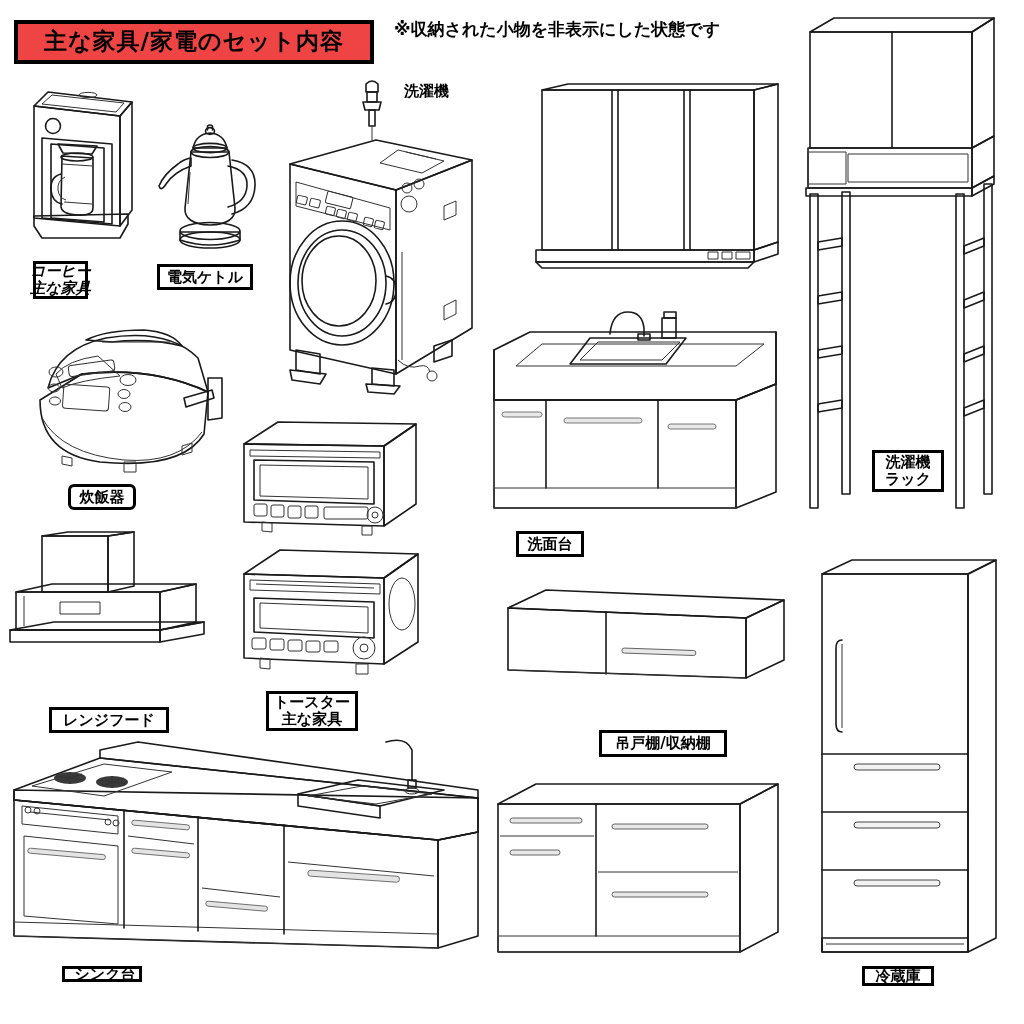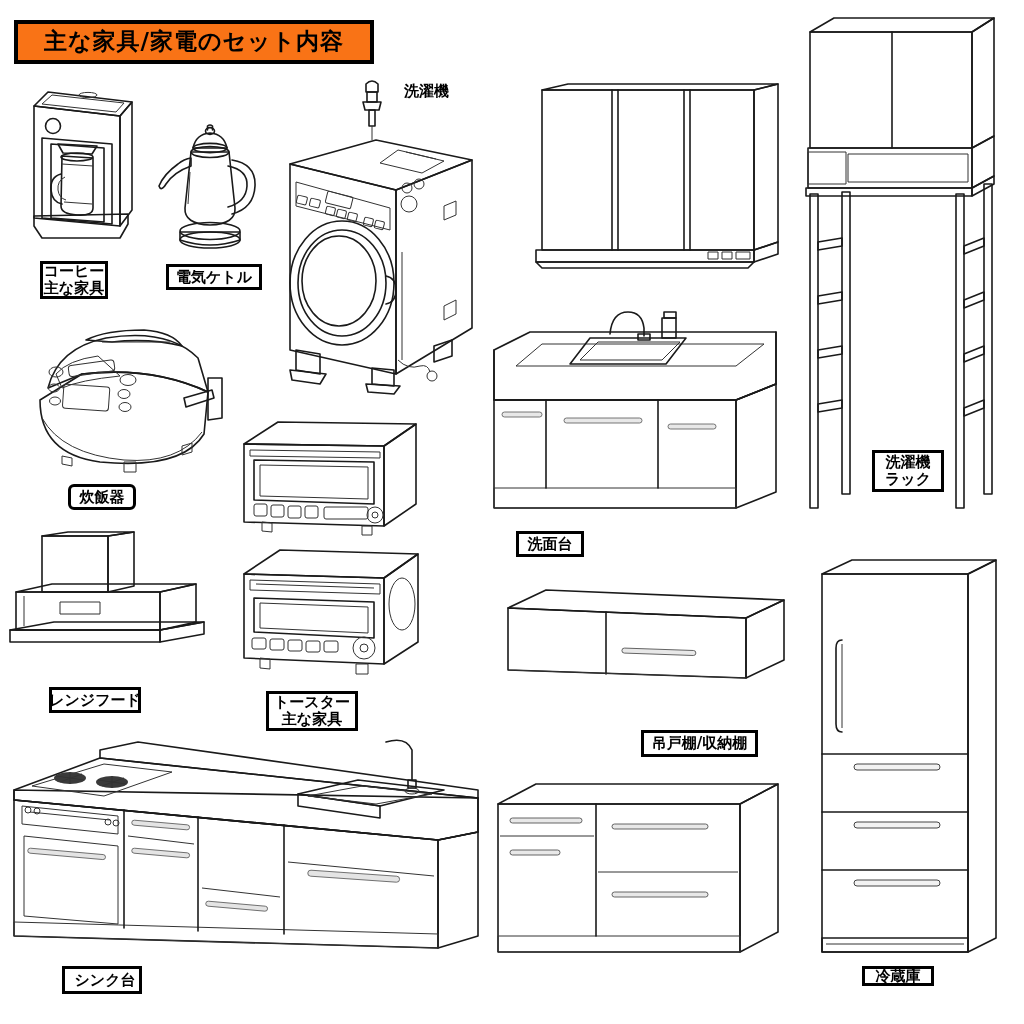--- a/index.html
+++ b/index.html
@@ -7,21 +7,21 @@
     width:1024px;height:1024px;position:relative;overflow:hidden;
     font-family:"DejaVu Sans","Liberation Sans",sans-serif;
     color:#000;
   }
   .stage{position:absolute;inset:0;}
   .abs{position:absolute;}
 
   
   #title-box{
     left:14px;top:20px;width:360px;height:44px;
-    border:4px solid #000;background:#f97316;
+    border:4px solid #000;background:#ef4444;
     display:flex;align-items:center;justify-content:center;
     box-sizing:border-box;
   }
   #title-text{
     font-size:23px;font-weight:bold;letter-spacing:1px;white-space:nowrap;
   }
   #header-note{
     left:394px;top:18px;font-size:17px;font-weight:bold;white-space:nowrap;
   }
 
@@ -42,20 +42,21 @@
   .ln-fine{fill:none;stroke:#333;stroke-width:1;stroke-linejoin:round;}
 </style>
 </head>
 <body>
 
 <div class="stage">
 
   <div class="abs label-box" id="title-box">
     <span id="title-text">主な家具/家電のセット内容</span>
   </div>
+  <div class="abs" id="header-note">※収納された小物を非表示にした状態です</div>
 
   <div class="abs" style="left:28px;top:78px;">
     <svg width="115" height="175" viewBox="0 0 115 175">
       <defs>
         <linearGradient id="gcm" x1="0" y1="0" x2="1" y2="0">
           <stop offset="0" stop-color="#f4f4f4"></stop>
             <stop offset="0.55" stop-color="#e2e2e2"></stop>
             <stop offset="1" stop-color="#c9c9c9"></stop>
         </linearGradient>
       </defs>
@@ -77,21 +78,21 @@
       <path class="ln" d="M30 66 L69 68 L64 76 L35 75 Z" fill="#cfcfcf"></path>
 
       <path class="ln" d="M34 78 L33 128 Q33 136 49 137 Q65 138 65 130 L65 80 Z" fill="#f2f2f2"></path>
       <path class="ln-fine" d="M34 86 L65 88"></path>
       <path class="ln" d="M33 96 Q22 99 23 112 Q24 124 34 126" fill="none"></path>
       <path class="ln-fine" d="M37 99 Q29 103 30 112 Q31 120 38 122"></path>
       <ellipse class="ln" cx="49" cy="79" rx="16" ry="4" fill="#e4e4e4"></ellipse>
       <path class="ln-fine" d="M36 124 L64 126"></path>
     </svg>
   </div>
-  <div class="abs label-box" style="left:40px;top:261px;width:68px;height:38px;">
+  <div class="abs label-box" style="left:33px;top:261px;width:55px;height:38px;font-style:italic;">
     <span>コーヒー</span>
     <span>主な家具</span>
   </div>
 
   <div class="abs" style="left:148px;top:112px;">
     <svg width="120" height="140" viewBox="0 0 120 140">
       <defs>
         <linearGradient id="gk" x1="0" y1="0" x2="1" y2="0">
           <stop offset="0" stop-color="#ffffff"></stop>
             <stop offset="0.45" stop-color="#ededed"></stop>
@@ -111,21 +112,21 @@
       <ellipse class="ln" cx="62" cy="19" rx="4.5" ry="3.4" fill="#e0e0e0"></ellipse>
       <path class="ln" d="M59.5 18 L59.5 14 Q62 12 64.5 14 L64.5 18" fill="#e6e6e6"></path>
 
       <path class="ln" d="M43 54 Q26 60 18 72 Q13 80 11 74 Q16 62 30 52 Q36 47 43 46 Z" fill="#efefef"></path>
 
       <path class="ln" d="M84 48 Q108 52 107 74 Q106 96 84 102" fill="none" stroke-width="1.8"></path>
       <path class="ln" d="M80 54 Q100 58 99 74 Q98 90 80 95" fill="none" stroke-width="1.8"></path>
       <path class="ln-fine" d="M42 60 L40 92"></path>
     </svg>
   </div>
-  <div class="abs label-box" style="left:166px;top:264px;width:96px;height:26px;">
+  <div class="abs label-box" style="left:157px;top:264px;width:96px;height:26px;">
     <span>電気ケトル</span>
   </div>
 
   <div class="abs" style="left:276px;top:78px;">
     <svg width="215" height="315" viewBox="0 0 215 315">
       <defs>
         <linearGradient id="gwm" x1="0" y1="0" x2="1" y2="0">
           <stop offset="0" stop-color="#ffffff"></stop>
             <stop offset="0.5" stop-color="#f0f0f0"></stop>
             <stop offset="1" stop-color="#d8d8d8"></stop>
@@ -243,21 +244,21 @@
       <path class="ln" d="M8 62 L44 54 L188 54 L152 62 Z" fill="#a5a5a5"></path>
 
       <path class="ln" d="M2 100 L152 100 L152 112 L2 112 Z" fill="#9a9a9a"></path>
       <path class="ln" d="M152 100 L196 92 L196 104 L152 112 Z" fill="#6b6b6b"></path>
       <path class="ln" d="M2 100 L46 92 L196 92 L152 100 Z" fill="#c2c2c2"></path>
 
       <path class="ln-fine" d="M52 72 L92 72 L92 84 L52 84 Z" fill="#cfcfcf"></path>
       <path class="ln-fine" d="M16 66 L16 96"></path>
     </svg>
   </div>
-  <div class="abs label-box" style="left:49px;top:687px;width:92px;height:26px;">
+  <div class="abs label-box" style="left:49px;top:707px;width:120px;height:26px;">
     <span>レンジフード</span>
   </div>
 
   <div class="abs" style="left:238px;top:418px;">
     <svg width="185" height="125" viewBox="0 0 185 125">
       <defs>
         <linearGradient id="gto" x1="0" y1="0" x2="0" y2="1">
           <stop offset="0" stop-color="#fbfbfb"></stop>
             <stop offset="1" stop-color="#dadada"></stop>
         </linearGradient>
@@ -386,21 +387,21 @@
       <path class="ln-fine" d="M120 100 L186 108"></path>
       <rect x="124" y="112" width="58" height="5" rx="2.5" fill="#e4e4e4" stroke="#555" stroke-width="0.8" transform="rotate(5 124 112)"></rect>
 
       <path class="ln-fine" d="M194 152 L272 161"></path>
       <rect x="198" y="165" width="62" height="5" rx="2.5" fill="#e4e4e4" stroke="#555" stroke-width="0.8" transform="rotate(5 198 165)"></rect>
 
       <path class="ln-fine" d="M280 126 L426 140"></path>
       <rect x="300" y="134" width="92" height="6" rx="3" fill="#e4e4e4" stroke="#555" stroke-width="0.8" transform="rotate(4 300 134)"></rect>
     </svg>
   </div>
-  <div class="abs label-box" style="left:62px;top:966px;width:80px;height:28px;padding-left:12px;">
+  <div class="abs label-box" style="left:62px;top:966px;width:80px;height:16px;padding-left:12px;">
     <span>シンク台</span>
   </div>
 
   <div class="abs" style="left:492px;top:82px;">
     <svg width="290" height="200" viewBox="0 0 290 200">
 
       <path class="ln" d="M50 8 L76 2 L286 2 L262 8 Z" fill="#f0f0f0"></path>
 
       <path class="ln" d="M50 8 L262 8 L262 168 L50 168 Z" fill="#ffffff"></path>
 
@@ -477,21 +478,21 @@
 
       <path class="ln" d="M248 36 L286 18 L286 78 L248 96 Z" fill="#7d7d7d"></path>
 
       <path class="ln" d="M108 30 L108 92"></path>
 
       <rect x="124" y="66" width="74" height="5" rx="2.5" fill="#e8e8e8" stroke="#555" stroke-width="0.9" transform="rotate(2 124 66)"></rect>
 
       <path class="ln-fine" d="M10 88 L248 96"></path>
     </svg>
   </div>
-  <div class="abs label-box" style="left:599px;top:730px;width:117px;height:27px;margin-left:42px;">
+  <div class="abs label-box" style="left:599px;top:730px;width:128px;height:27px;">
     <span>吊戸棚/収納棚</span>
   </div>
 
   <div class="abs" style="left:796px;top:14px;">
     <svg width="220" height="505" viewBox="0 0 220 505">
       <defs>
         <linearGradient id="grk" x1="0" y1="0" x2="0" y2="1">
           <stop offset="0" stop-color="#d0d0d0"></stop>
             <stop offset="1" stop-color="#bebebe"></stop>
         </linearGradient>

